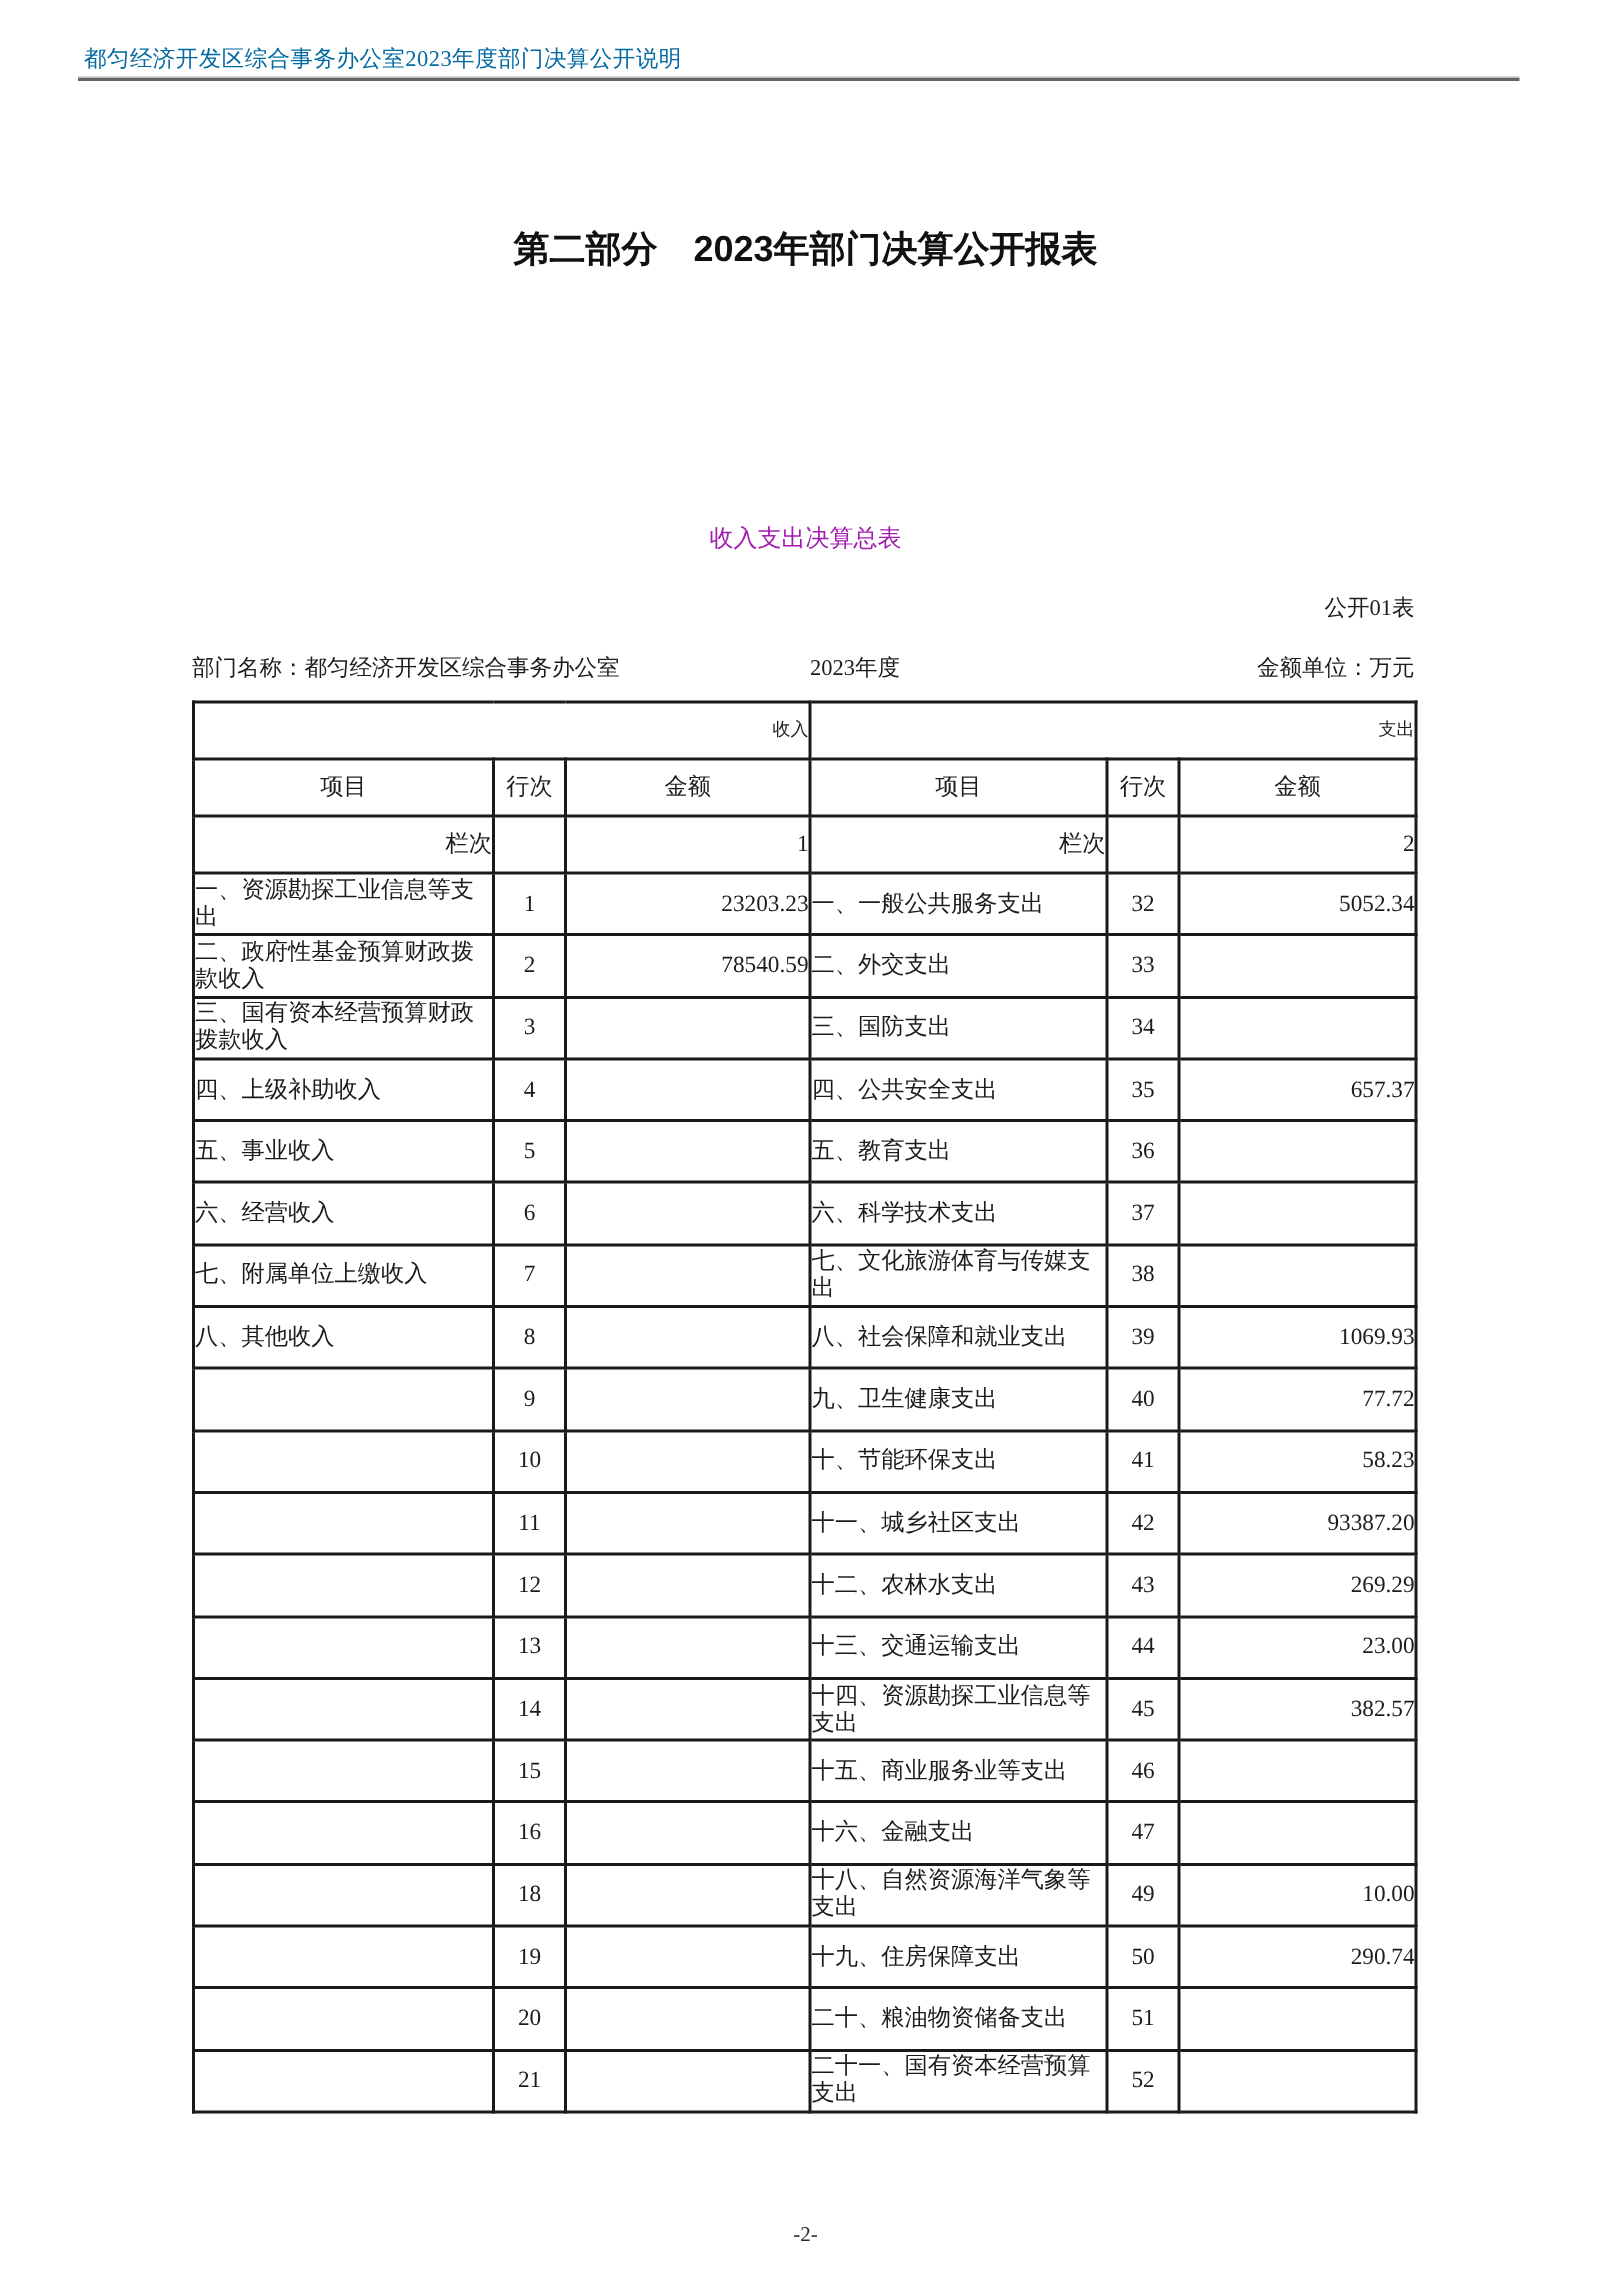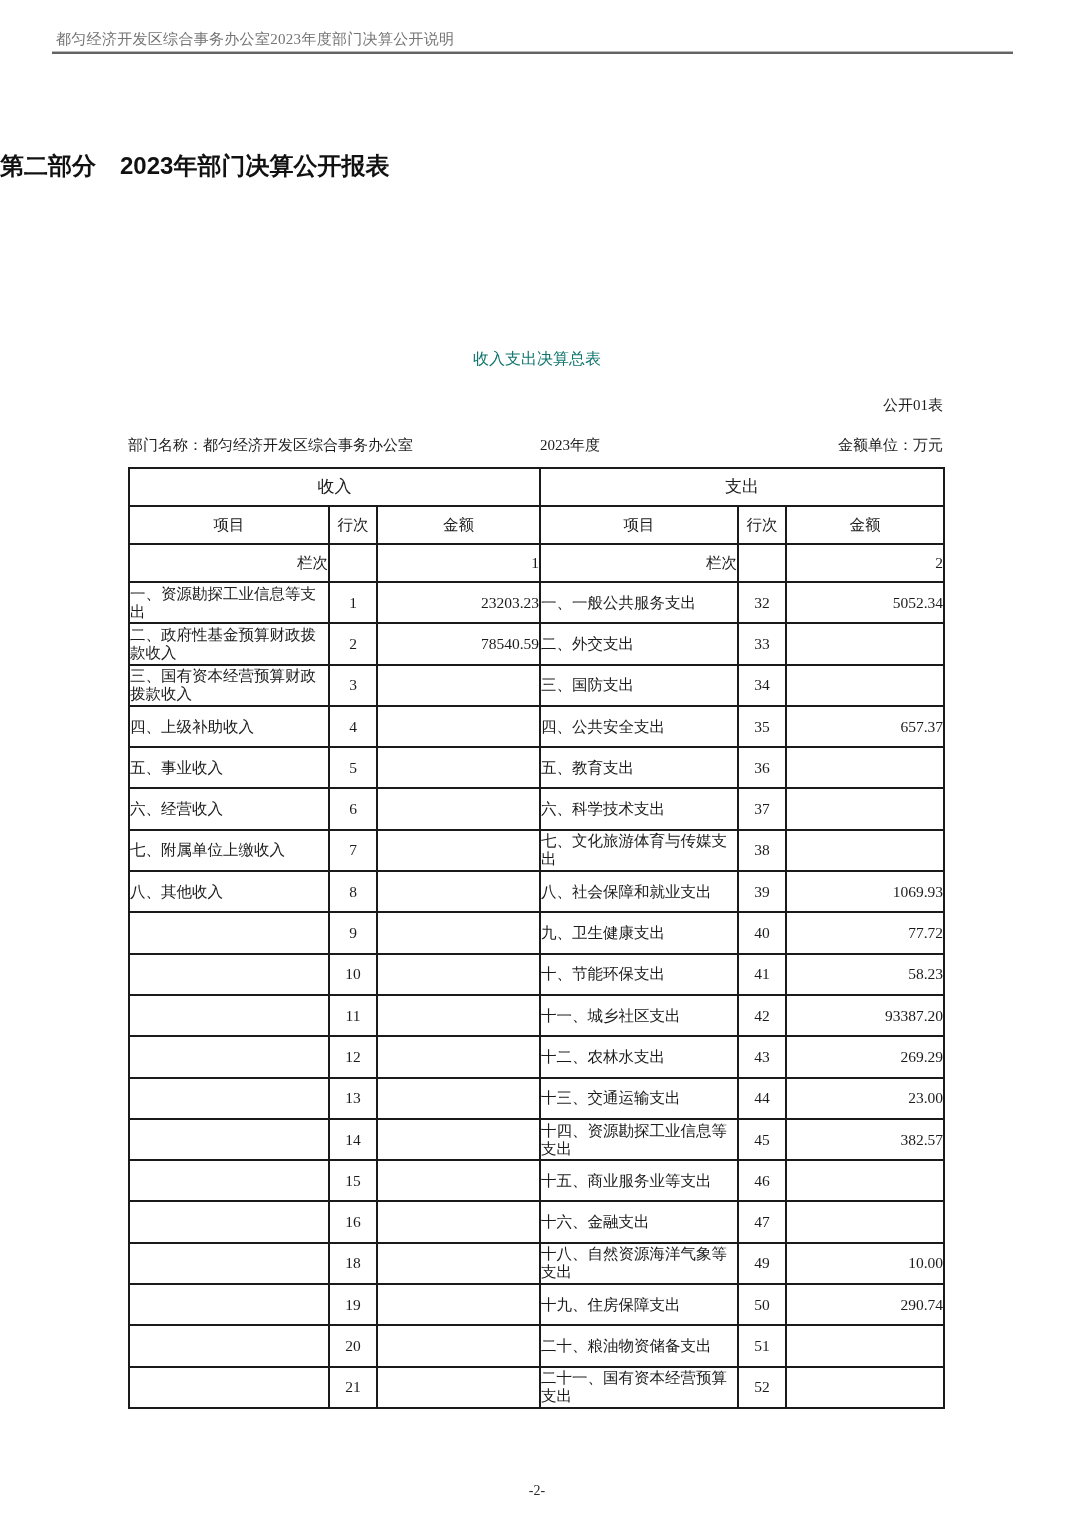--- a/index.html
+++ b/index.html
@@ -6,35 +6,35 @@
   .page{
     position:relative;
     width:1074px;height:1520px;
     background:#ffffff;
     font-family:"Liberation Serif","DejaVu Serif",serif;
     color:#1c1c1c;
     overflow:hidden;
   }
   .doc-header-text{
     position:absolute;left:56px;top:30px;
-    font-size:15px;letter-spacing:0.3px;color:#737373;
+    font-size:15px;letter-spacing:0.3px;color:#0369a1;
   }
   .doc-header-rule{
     position:absolute;left:52px;top:51px;width:961px;height:3px;
     background:linear-gradient(to bottom,#b9b9b9 0,#b9b9b9 1px,#636363 1px,#636363 3px);
   }
   .title{
     position:absolute;left:0;top:150px;width:1074px;margin:0;
-    text-align:left;
+    text-align:center;
     font-family:"Liberation Sans","DejaVu Sans",sans-serif;
     font-weight:bold;font-size:24px;color:#111;
   }
   .table-title{
     position:absolute;left:0;top:349px;width:1074px;
-    text-align:center;font-size:16px;color:#0f766e;
+    text-align:center;font-size:16px;color:#a21caf;
   }
   .table-code{
     position:absolute;left:128px;top:396px;width:815px;
     text-align:right;font-size:15px;color:#1c1c1c;
   }
   .meta{
     position:absolute;left:128px;top:436px;width:815px;height:20px;font-size:15px;
   }
   .meta-left{position:absolute;left:0;top:0;}
   .meta-center{position:absolute;left:412px;top:0;}
@@ -42,21 +42,21 @@
   table.summary{
     position:absolute;left:128px;top:467px;width:815px;
     border-collapse:collapse;table-layout:fixed;
     font-size:15.5px;color:#1c1c1c;
   }
   table.summary th,table.summary td{
     border:2px solid #1a1a1a;
     padding:0;overflow:hidden;line-height:1.16;
     font-weight:normal;vertical-align:middle;
   }
-  table.summary thead tr.group-row th{height:36px;font-size:17px;text-align:center;}
+  table.summary thead tr.group-row th{height:36px;font-size:12px;text-align:right;}
   table.summary thead tr.colhead-row th{height:36px;text-align:center;}
   table.summary thead tr.index-row td{height:36px;text-align:right;}
   table.summary tbody td{height:39.3px;}
   td.c-item{text-align:left;padding:1px 2px 1px 4px;}
   td.c-line{text-align:center;}
   td.c-amount{text-align:right;padding-right:4px;}
   .footer{
     position:absolute;left:0;top:1483px;width:1074px;
     text-align:center;font-size:14px;color:#2a2a2a;
   }

